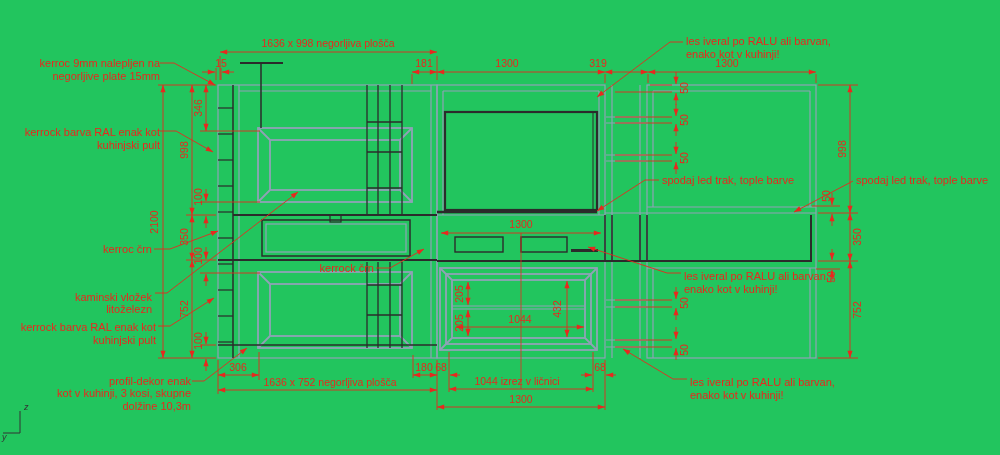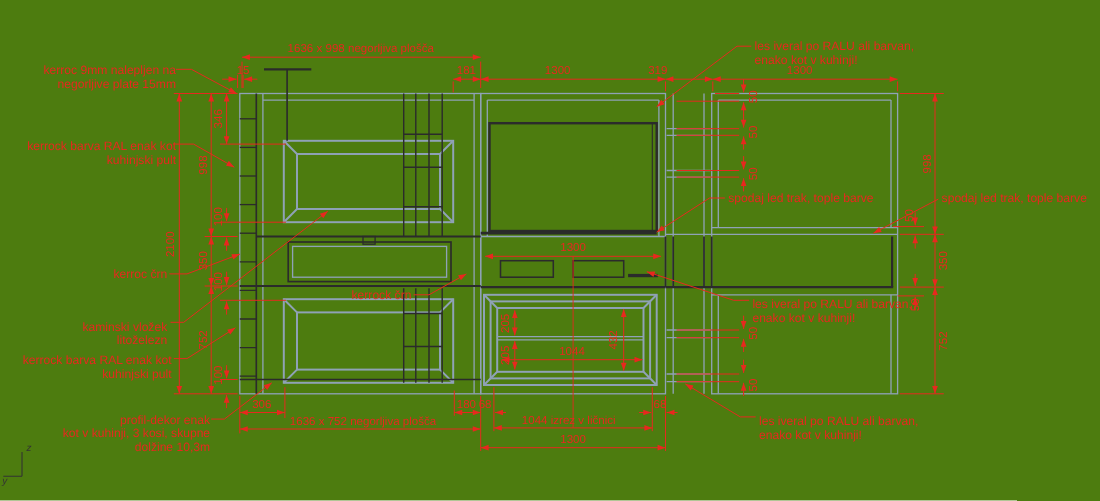--- a/index.html
+++ b/index.html
@@ -1,16 +1,16 @@
 <!DOCTYPE html>
 <html><head>
 <meta charset="utf-8">
 <style>
   html,body{margin:0;padding:0;background:#ffffff;}
-  #stage{position:relative;width:1000px;height:455px;background:#4d7c0f;overflow:hidden;
+  #stage{position:relative;width:1000px;height:455px;background:#22c55e;overflow:hidden;
          font-family:"Liberation Sans", sans-serif;}
   svg{position:absolute;left:0;top:0;}
   text{font-family:"Liberation Sans", sans-serif;}
   .dimtxt{font-size:10.5px;}
   .calltxt{font-size:11px;}
   .axistxt{font-size:9px;font-style:italic;}
 </style>
 </head>
 <body>
 

